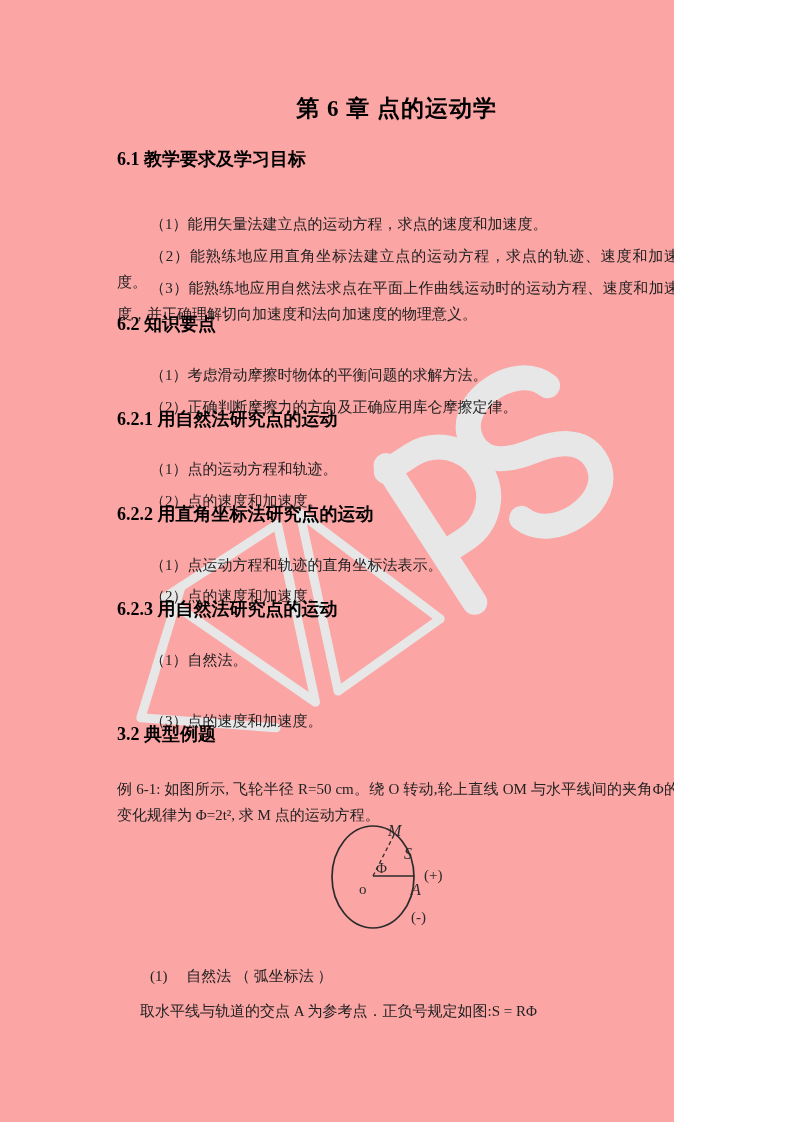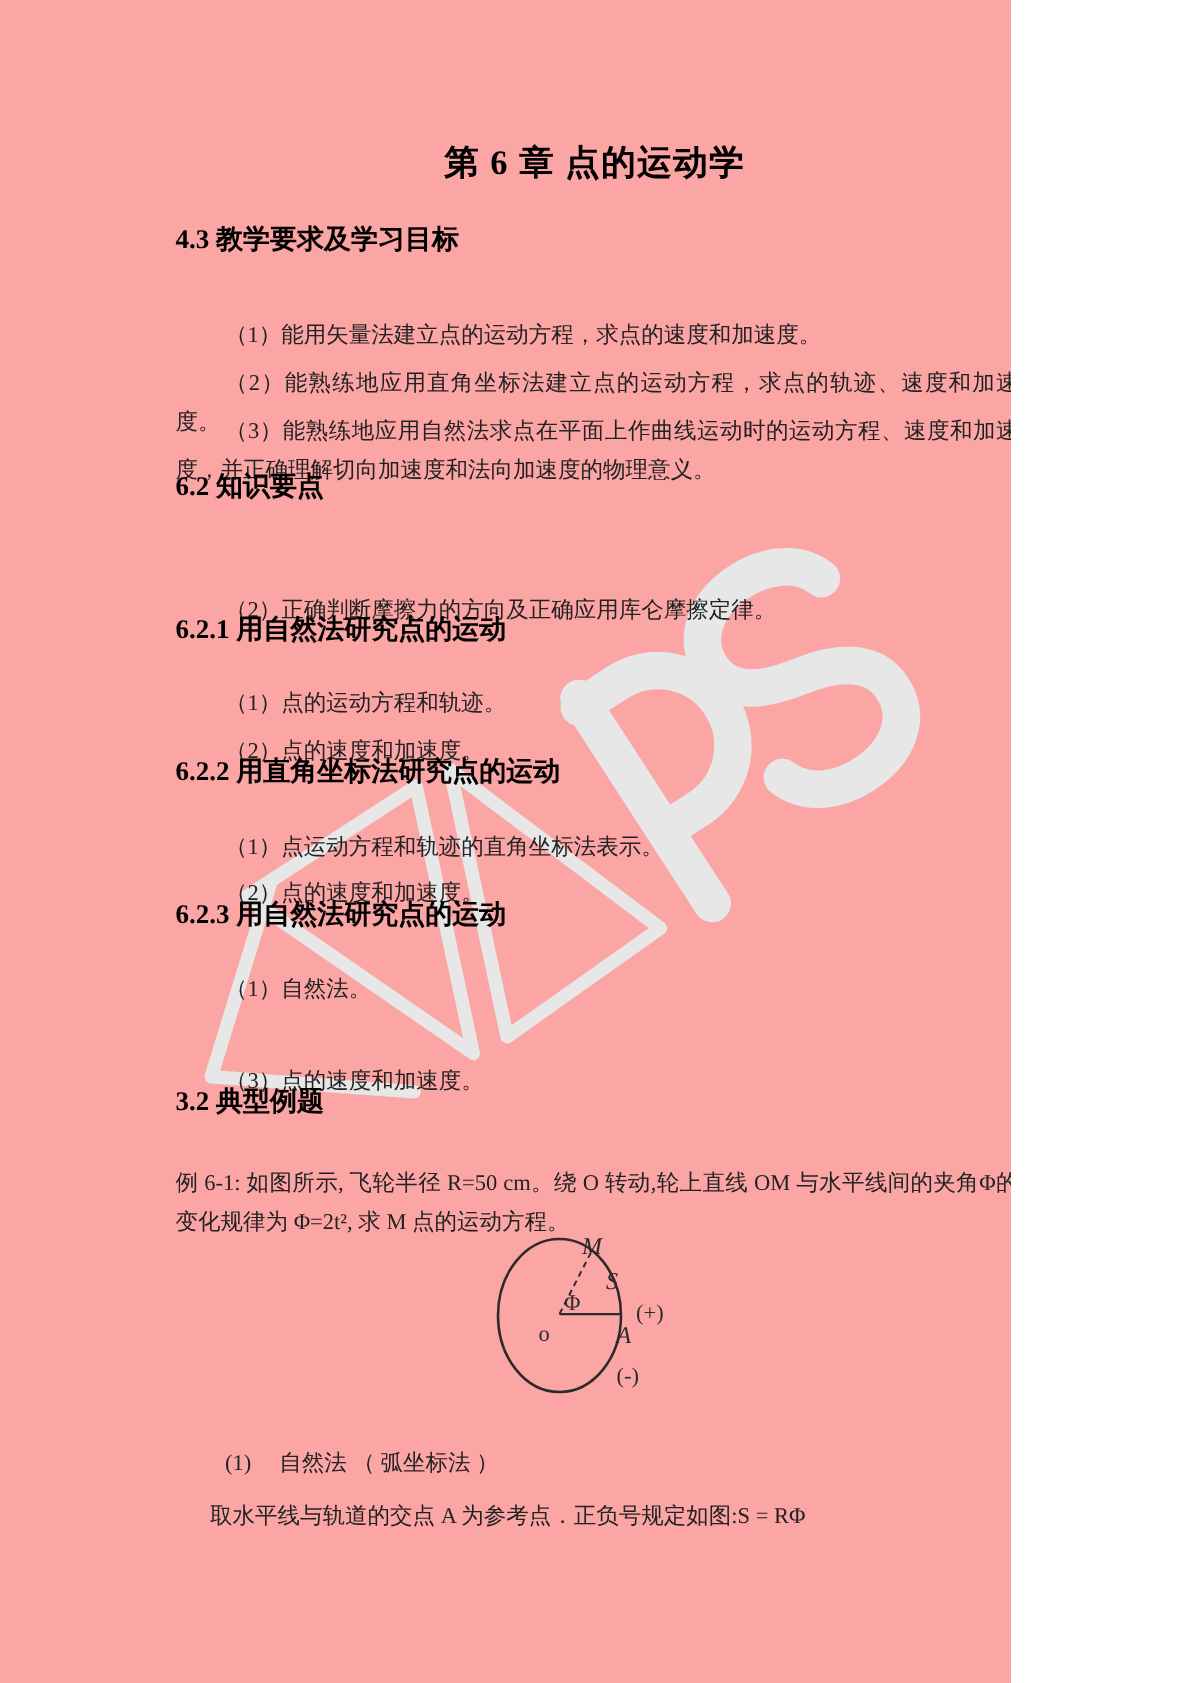--- a/index.html
+++ b/index.html
@@ -56,26 +56,27 @@
       <path d="M 443,655 L 443,492 M 440,497 H 470 A 50 50 0 0 1 470,597 H 446" stroke-width="25" stroke-linecap="round"></path>
 
       <path d="M 622,513 C 615,492 592,485 575,485 C 548,485 528,500 528,522 C 528,546 550,555 575,560 C 600,565 622,576 622,600 C 622,625 600,638 575,638 C 556,638 535,630 528,610" stroke-width="25" stroke-linecap="round"></path>
     </g>
   </svg>
 
   <div class="content">
 
     <div class="doc-title" style="top:93px">第 6 章  点的运动学</div>
 
-    <div class="h2" style="top:148px">4.3 教学要求及学习目标</div>
+    <div class="h2" style="top:148px">6.1 教学要求及学习目标</div>
     <p class="para indent" style="top:196px">（1）能用矢量法建立点的运动方程，求点的速度和加速度。</p>
     <p class="para indent" style="top:228px">（2）能熟练地应用直角坐标法建立点的运动方程，求点的轨迹、速度和加速度。</p>
     <p class="para indent" style="top:260px">（3）能熟练地应用自然法求点在平面上作曲线运动时的运动方程、速度和加速度，并正确理解切向加速度和法向加速度的物理意义。</p>
 
     <div class="h2" style="top:313px">6.2 知识要点</div>
+    <p class="para indent" style="top:347px">（1）考虑滑动摩擦时物体的平衡问题的求解方法。</p>
     <p class="para indent" style="top:379px">（2）正确判断摩擦力的方向及正确应用库仑摩擦定律。</p>
 
     <div class="h2" style="top:408px">6.2.1 用自然法研究点的运动</div>
     <p class="para indent" style="top:441px">（1）点的运动方程和轨迹。</p>
     <p class="para indent" style="top:473px">（2）点的速度和加速度。</p>
 
     <div class="h2" style="top:503px">6.2.2 用直角坐标法研究点的运动</div>
     <p class="para indent" style="top:537px">（1）点运动方程和轨迹的直角坐标法表示。</p>
     <p class="para indent" style="top:568px">（2）点的速度和加速度。</p>
 

